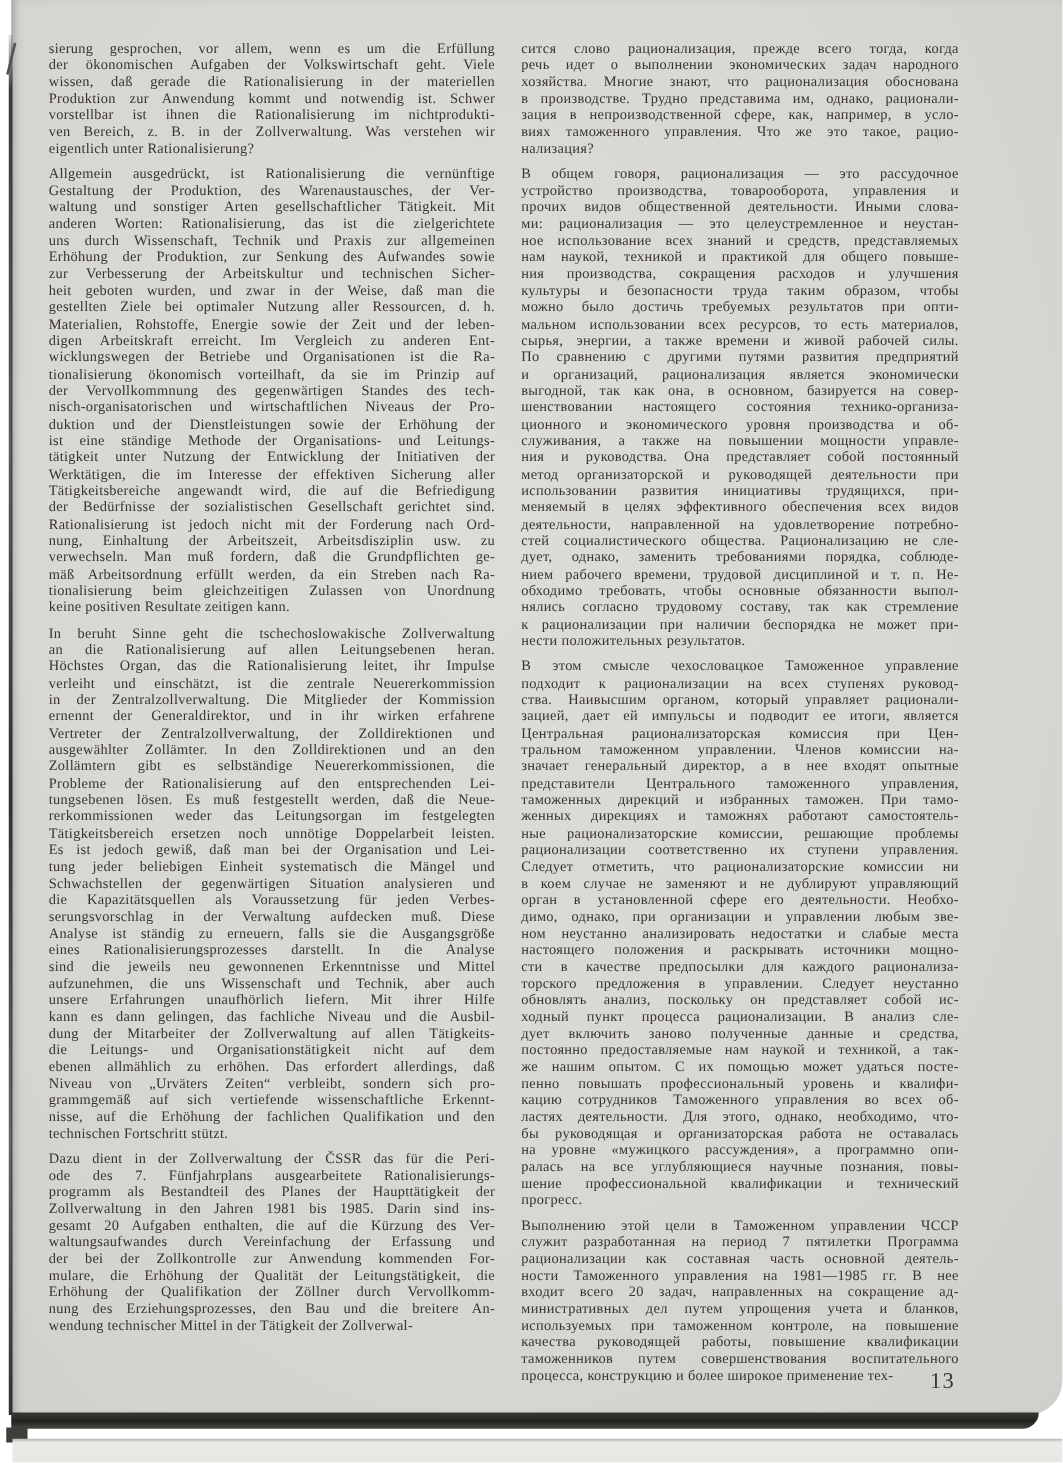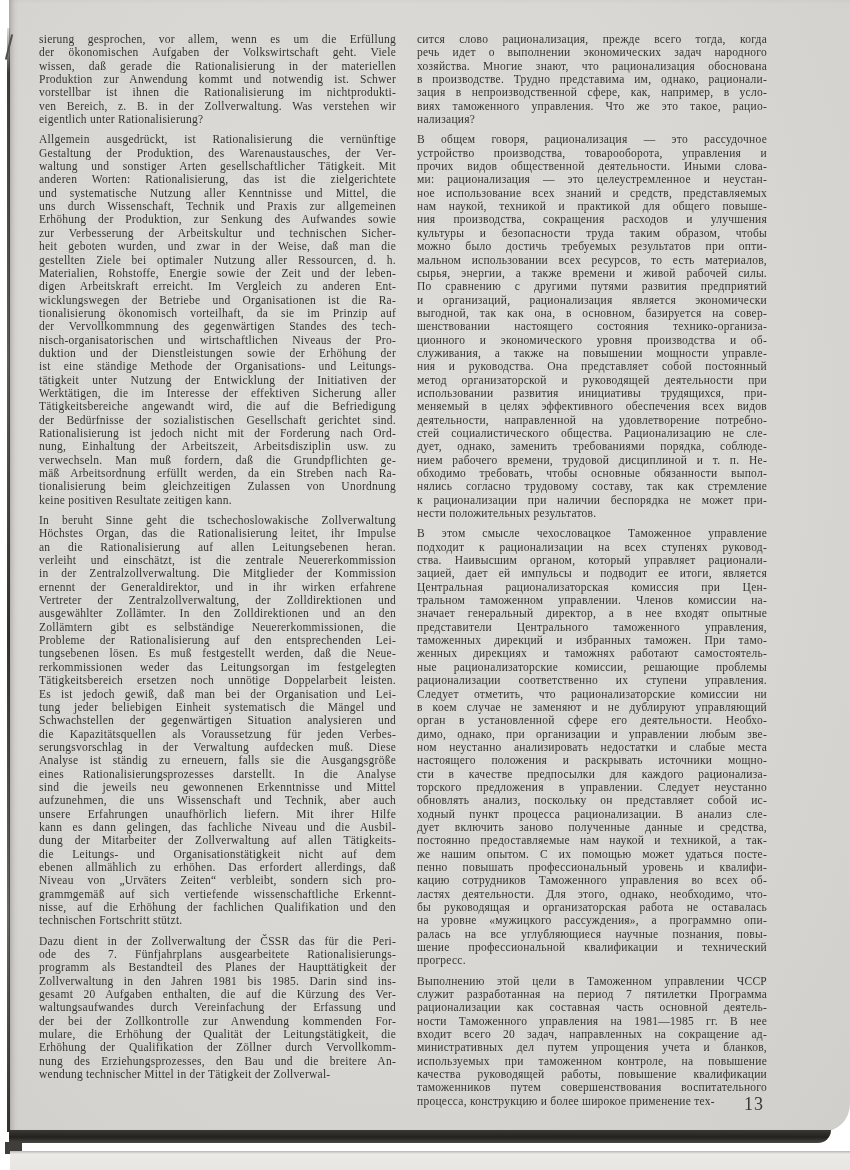--- a/index.html
+++ b/index.html
@@ -121,21 +121,20 @@
           <div class="line">Produktion zur Anwendung kommt und notwendig ist. Schwer</div>
           <div class="line">vorstellbar ist ihnen die Rationalisierung im nichtprodukti-</div>
           <div class="line">ven Bereich, z. B. in der Zollverwaltung. Was verstehen wir</div>
           <div class="line last">eigentlich unter Rationalisierung?</div>
         </div>
         <div class="para">
           <div class="line">Allgemein ausgedrückt, ist Rationalisierung die vernünftige</div>
           <div class="line">Gestaltung der Produktion, des Warenaustausches, der Ver-</div>
           <div class="line">waltung und sonstiger Arten gesellschaftlicher Tätigkeit. Mit</div>
           <div class="line">anderen Worten: Rationalisierung, das ist die zielgerichtete</div>
-          <div class="line">und systematische Nutzung aller Kenntnisse und Mittel, die</div>
           <div class="line">uns durch Wissenschaft, Technik und Praxis zur allgemeinen</div>
           <div class="line">Erhöhung der Produktion, zur Senkung des Aufwandes sowie</div>
           <div class="line">zur Verbesserung der Arbeitskultur und technischen Sicher-</div>
           <div class="line">heit geboten wurden, und zwar in der Weise, daß man die</div>
           <div class="line">gestellten Ziele bei optimaler Nutzung aller Ressourcen, d. h.</div>
           <div class="line">Materialien, Rohstoffe, Energie sowie der Zeit und der leben-</div>
           <div class="line">digen Arbeitskraft erreicht. Im Vergleich zu anderen Ent-</div>
           <div class="line">wicklungswegen der Betriebe und Organisationen ist die Ra-</div>
           <div class="line">tionalisierung ökonomisch vorteilhaft, da sie im Prinzip auf</div>
           <div class="line">der Vervollkommnung des gegenwärtigen Standes des tech-</div>
@@ -148,22 +147,22 @@
           <div class="line">der Bedürfnisse der sozialistischen Gesellschaft gerichtet sind.</div>
           <div class="line">Rationalisierung ist jedoch nicht mit der Forderung nach Ord-</div>
           <div class="line">nung, Einhaltung der Arbeitszeit, Arbeitsdisziplin usw. zu</div>
           <div class="line">verwechseln. Man muß fordern, daß die Grundpflichten ge-</div>
           <div class="line">mäß Arbeitsordnung erfüllt werden, da ein Streben nach Ra-</div>
           <div class="line">tionalisierung beim gleichzeitigen Zulassen von Unordnung</div>
           <div class="line last">keine positiven Resultate zeitigen kann.</div>
         </div>
         <div class="para">
           <div class="line">In beruht Sinne geht die tschechoslowakische Zollverwaltung</div>
+          <div class="line">an die Rationalisierung auf allen Leitungsebenen heran.</div>
           <div class="line">Höchstes Organ, das die Rationalisierung leitet, ihr Impulse</div>
-          <div class="line">an die Rationalisierung auf allen Leitungsebenen heran.</div>
           <div class="line">verleiht und einschätzt, ist die zentrale Neuererkommission</div>
           <div class="line">in der Zentralzollverwaltung. Die Mitglieder der Kommission</div>
           <div class="line">ernennt der Generaldirektor, und in ihr wirken erfahrene</div>
           <div class="line">Vertreter der Zentralzollverwaltung, der Zolldirektionen und</div>
           <div class="line">ausgewählter Zollämter. In den Zolldirektionen und an den</div>
           <div class="line">Zollämtern gibt es selbständige Neuererkommissionen, die</div>
           <div class="line">Probleme der Rationalisierung auf den entsprechenden Lei-</div>
           <div class="line">tungsebenen lösen. Es muß festgestellt werden, daß die Neue-</div>
           <div class="line">rerkommissionen weder das Leitungsorgan im festgelegten</div>
           <div class="line">Tätigkeitsbereich ersetzen noch unnötige Doppelarbeit leisten.</div>

